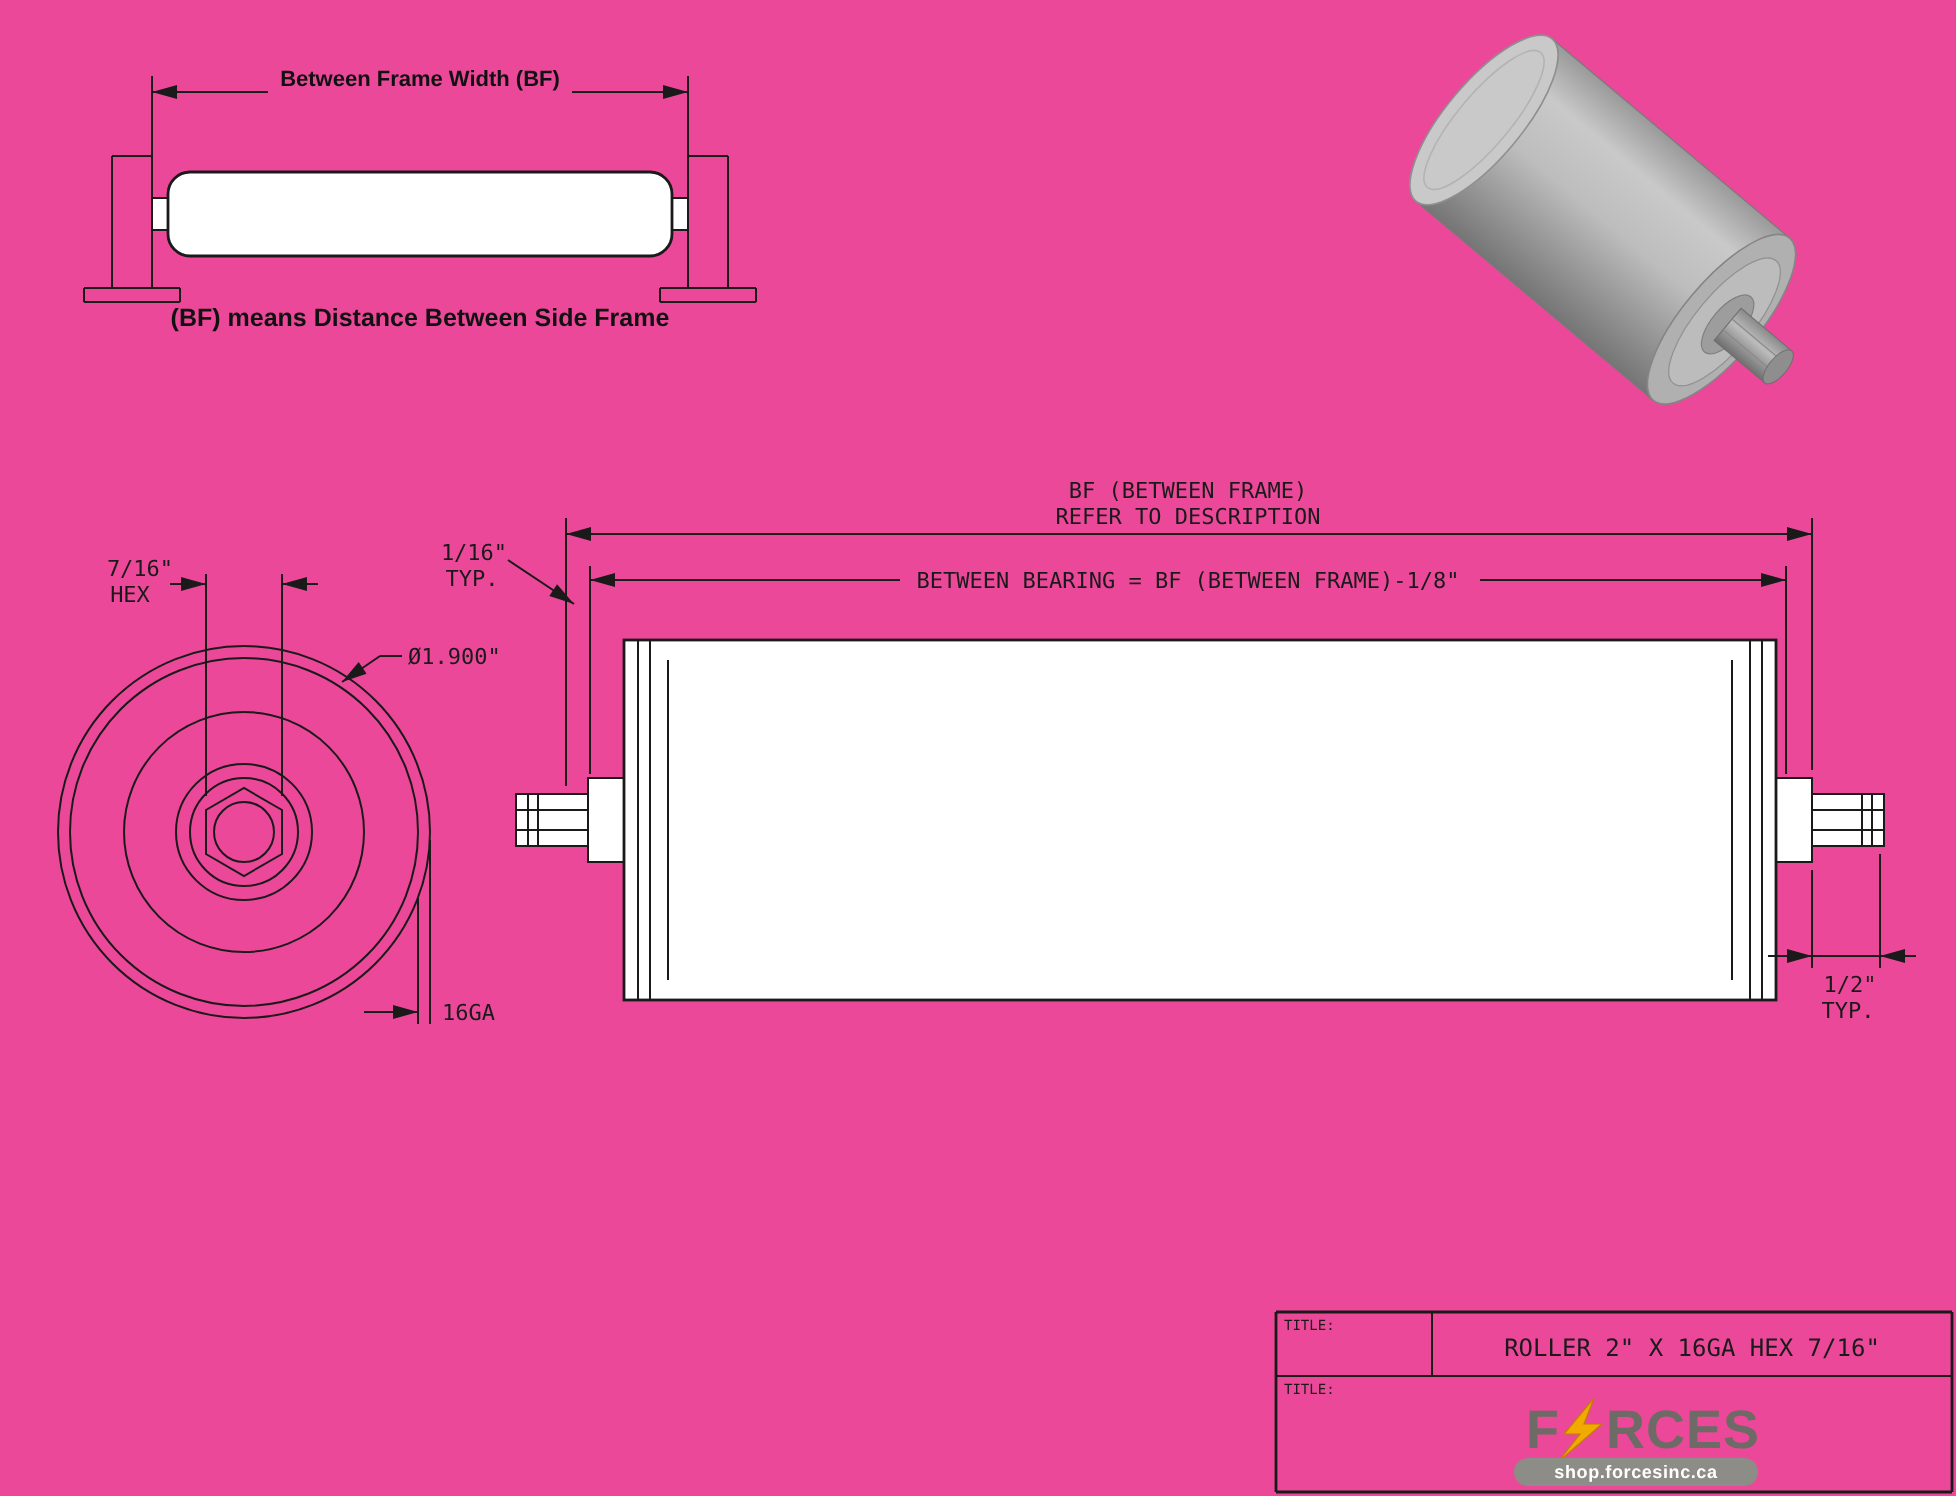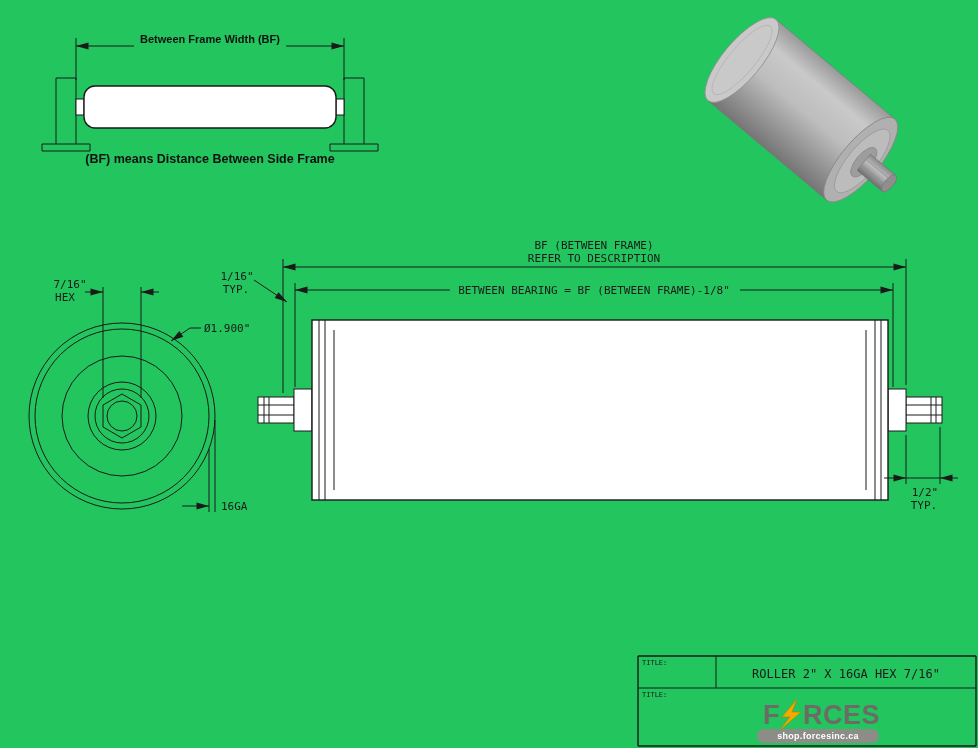--- a/index.html
+++ b/index.html
@@ -1,16 +1,16 @@
 <!DOCTYPE html>
 <html><head>
 <meta charset="utf-8">
 <style>
   html,body{margin:0;padding:0;background:#fff;}
-  #canvas{position:relative;width:978px;height:748px;background:#22c55e;overflow:hidden;
+  #canvas{position:relative;width:978px;height:748px;background:#ec4899;overflow:hidden;
           font-family:"Liberation Sans",sans-serif;}
   svg{display:block;}
   .ln{stroke:#1a1a1a;stroke-width:1;fill:none;}
   .ln-thick{stroke:#1a1a1a;stroke-width:1.4;fill:none;}
   .white-fill{fill:#ffffff;}
   .cad{font:11px "DejaVu Sans Mono",monospace;fill:#1a1a1a;}
   .cad12{font:12px "DejaVu Sans Mono",monospace;fill:#1a1a1a;}
   .tiny{font:7px "DejaVu Sans Mono",monospace;fill:#1a1a1a;}
   .lbl-bold{font:bold 11px "Liberation Sans",sans-serif;fill:#111;}
   .caption-bold{font:bold 12.5px "Liberation Sans",sans-serif;fill:#111;}

